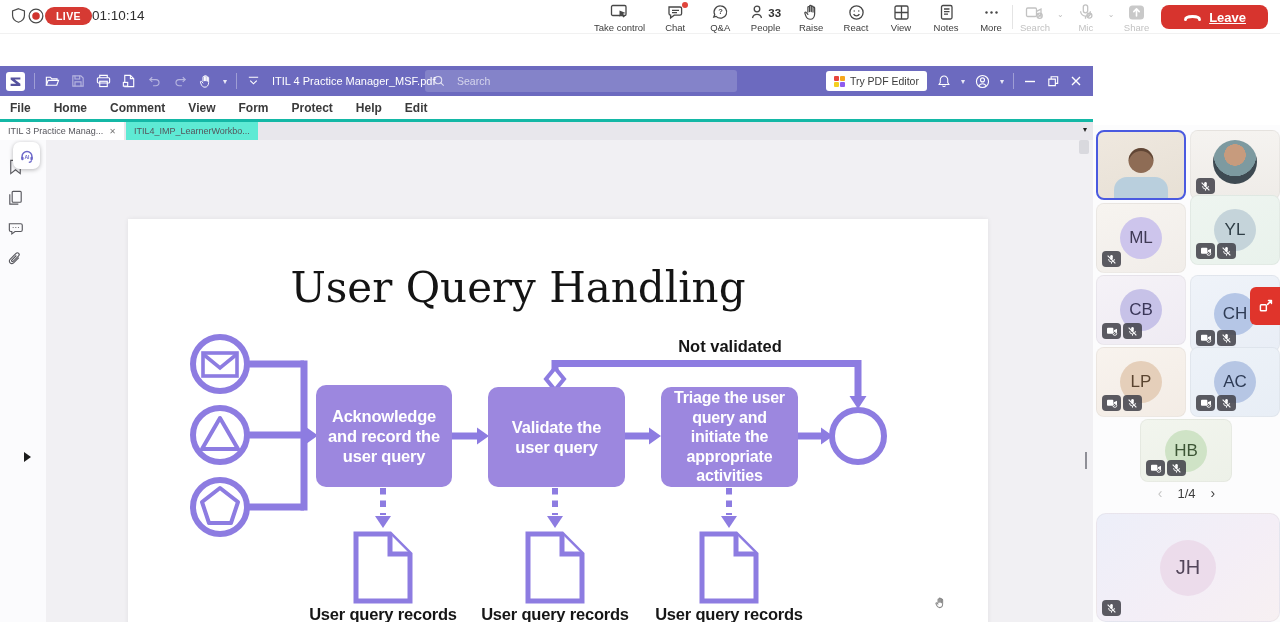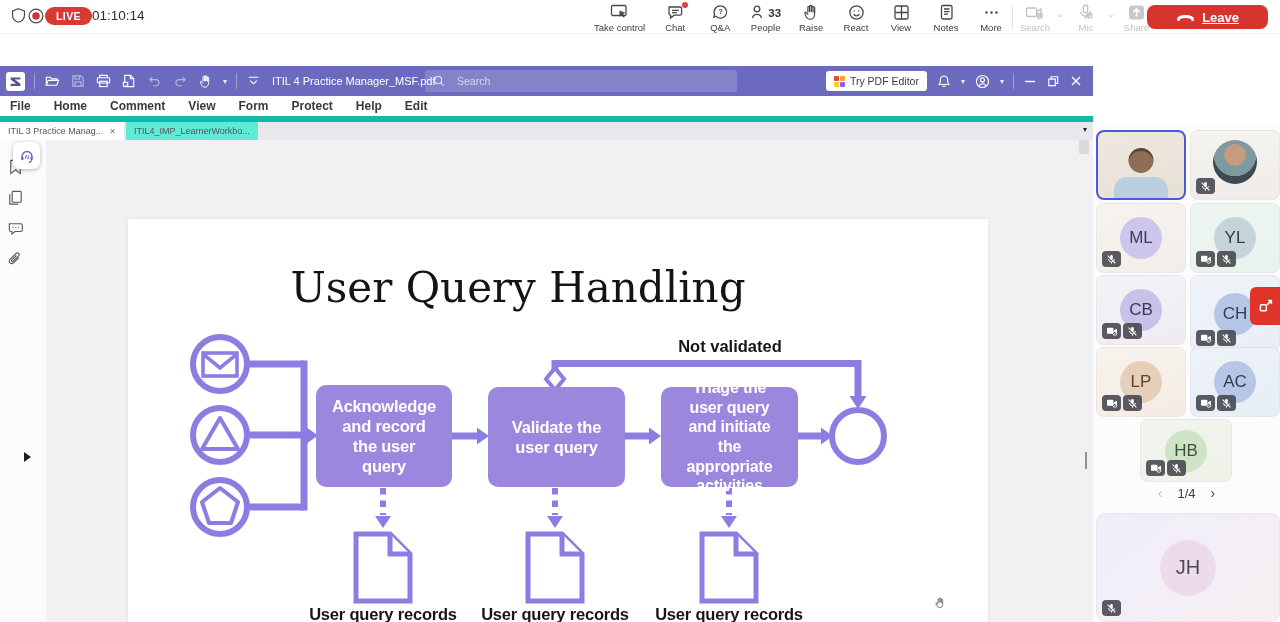--- a/index.html
+++ b/index.html
@@ -22,21 +22,21 @@
   .red-dot { position:absolute; right:-3px; top:-1px; width:6px; height:6px;
              border-radius:50%; background:#e0453c; }
   .pcount { font-size:11.5px; font-weight:bold; color:#333; margin-left:2px; }
   .mb-av { position:absolute; left:1012px; top:3px; display:flex; gap:7px; align-items:flex-start; }
   .mb-av .mb-item { color:#c2c2c2; }
   .mb-av svg { stroke:#c2c2c2; }
   .vdiv { width:1px; height:24px; background:#e4e4e4; margin-top:2px; }
   .chev { font-size:8px; color:#bdbdbd; margin-top:7px; }
   .leave-btn { position:absolute; right:12px; top:5px; height:24px; background:#d7342e;
                border-radius:8px; color:#fff; font-weight:bold; font-size:13px;
-               display:flex; align-items:center; gap:7px; padding:0 29px; cursor:pointer;text-decoration:underline; }
+               display:flex; align-items:center; gap:7px; padding:0 22px; cursor:pointer;text-decoration:underline; }
 
   
   .pdf { position:absolute; left:0; top:66px; width:1093px; height:556px; background:#f1f0f3; }
   .pdf-toolbar { position:relative; height:30px; background:#6c6abf; display:flex;
                  align-items:center; padding:0 6px; gap:9px; }
   .pdf-toolbar svg { stroke:#fff; fill:none; stroke-width:1.2; }
   .tb-dim { opacity:.5; }
   .tdiv { width:1px; height:16px; background:rgba(255,255,255,.35); }
   .logo-box { width:19px; height:19px; background:#fff; border-radius:3px;
               display:flex; align-items:center; justify-content:center; }
@@ -50,21 +50,21 @@
   .tb-right { position:absolute; right:10px; top:0; height:30px; display:flex;
               align-items:center; gap:9px; }
   .try-btn { background:#fff; border-radius:3px; height:20px; display:flex; align-items:center;
              gap:5px; padding:0 8px; font-size:10.5px; color:#3c3c3c; cursor:pointer; }
   .try-logo { display:grid; grid-template-columns:5px 5px; grid-template-rows:5px 5px; gap:1px; }
   .try-logo i { border-radius:1px; }
   .wchev { color:rgba(255,255,255,.85); font-size:8px; }
 
   .menu-bar { height:26px; background:#fff; display:flex; align-items:center; gap:23px;
               padding-left:10px; font-size:12px; font-weight:700; color:#3a3a3a;
-              border-bottom:6px solid #14b8a6; }
+              border-bottom:3px solid #14b8a6; }
   .menu-item { cursor:pointer; }
 
   .tab-bar { position:relative; height:18px; background:#e8e7ec; display:flex; }
   .tab { height:18px; display:flex; align-items:center; gap:6px; padding:0 8px;
          font-size:9px; color:#55555c; cursor:pointer; white-space:nowrap; }
   .tab.active { background:#fff; }
   .tab.inactive { background:#5eead4; margin-left:2px; }
   .tab-x { font-size:8px; color:#777; }
   .tab-dd { position:absolute; right:6px; top:3px; font-size:8px; color:#222; }
 
@@ -84,21 +84,21 @@
 
   
   .page { position:absolute; left:128px; top:79px; width:860px; height:477px; background:#fff;
           box-shadow:0 0 5px rgba(0,0,0,.07); }
   .doc-title { position:absolute; left:0; top:44px; width:780px; text-align:center;
                font-family:"DejaVu Serif", serif; font-size:42px; color:#141414; }
   .flow-svg { position:absolute; left:0; top:0; width:860px; height:477px; }
   .fbox { position:absolute; background:#9c87df; border-radius:10px; color:#fff;
           font-weight:bold; font-size:16.5px; line-height:1.22; letter-spacing:-.2px;
           display:flex; align-items:center; justify-content:center; text-align:center;
-          padding:0 18px; }
+          padding:0 8px; }
   .nv-label { position:absolute; left:522px; top:118px; width:160px; text-align:center;
               font-weight:bold; font-size:16.5px; color:#161616; }
   .rec-label { position:absolute; top:386px; width:160px; text-align:center;
                font-weight:bold; font-size:16.5px; color:#161616; letter-spacing:-.2px; }
   .hand-cursor { position:absolute; left:806px; top:377px; }
 
   
   .panel { position:absolute; left:1093px; top:125px; width:187px; bottom:0; background:#fcfcfd; }
   .tile { position:absolute; border-radius:8px; overflow:hidden; cursor:pointer;
           border:1px solid rgba(0,0,0,.04); }
@@ -519,21 +519,21 @@
           <span class="bico">
         <svg width="11" height="11" viewBox="0 0 12 12" stroke="#fff" stroke-width="1" fill="none">
               <rect x="4.6" y="1" width="2.8" height="5.2" rx="1.4" fill="#fff" stroke="none"></rect>
               <path d="M2.8,5.5a3.2,3.2 0 0 0 6.4,0M6,8.7v1.9"></path>
               <path d="M1.8,1.8l8.4,8.4" stroke-width="1.2"></path>
             </svg>
       </span>
         </div>
     </div>
 
-    <div class="tile" style="left:97px;top:78px;width:90px;height:70px;background:linear-gradient(160deg,#eef5f0,#e9f2ec);">
+    <div class="tile" style="left:97px;top:70px;width:90px;height:70px;background:linear-gradient(160deg,#eef5f0,#e9f2ec);">
       <div class="avatar" style="background:#c5d4da;color:#2f3e46;">YL</div>
       <div class="badges">
         <span class="bico">
           <svg width="12" height="10" viewBox="0 0 13 11" stroke="#fff" stroke-width="1" fill="none">
               <rect x="1" y="2" width="7" height="6.5" rx="1" fill="#fff" stroke="none"></rect>
               <path d="M8.5,4.8 12,3v5L8.5,6.2" fill="#fff" stroke="none"></path>
               <circle cx="9.6" cy="8.2" r="2.1" stroke="#fff" fill="rgba(68,68,76,1)"></circle>
               <path d="M8.2,9.6l2.8-2.8" stroke-width="1"></path>
             </svg>
         </span>

